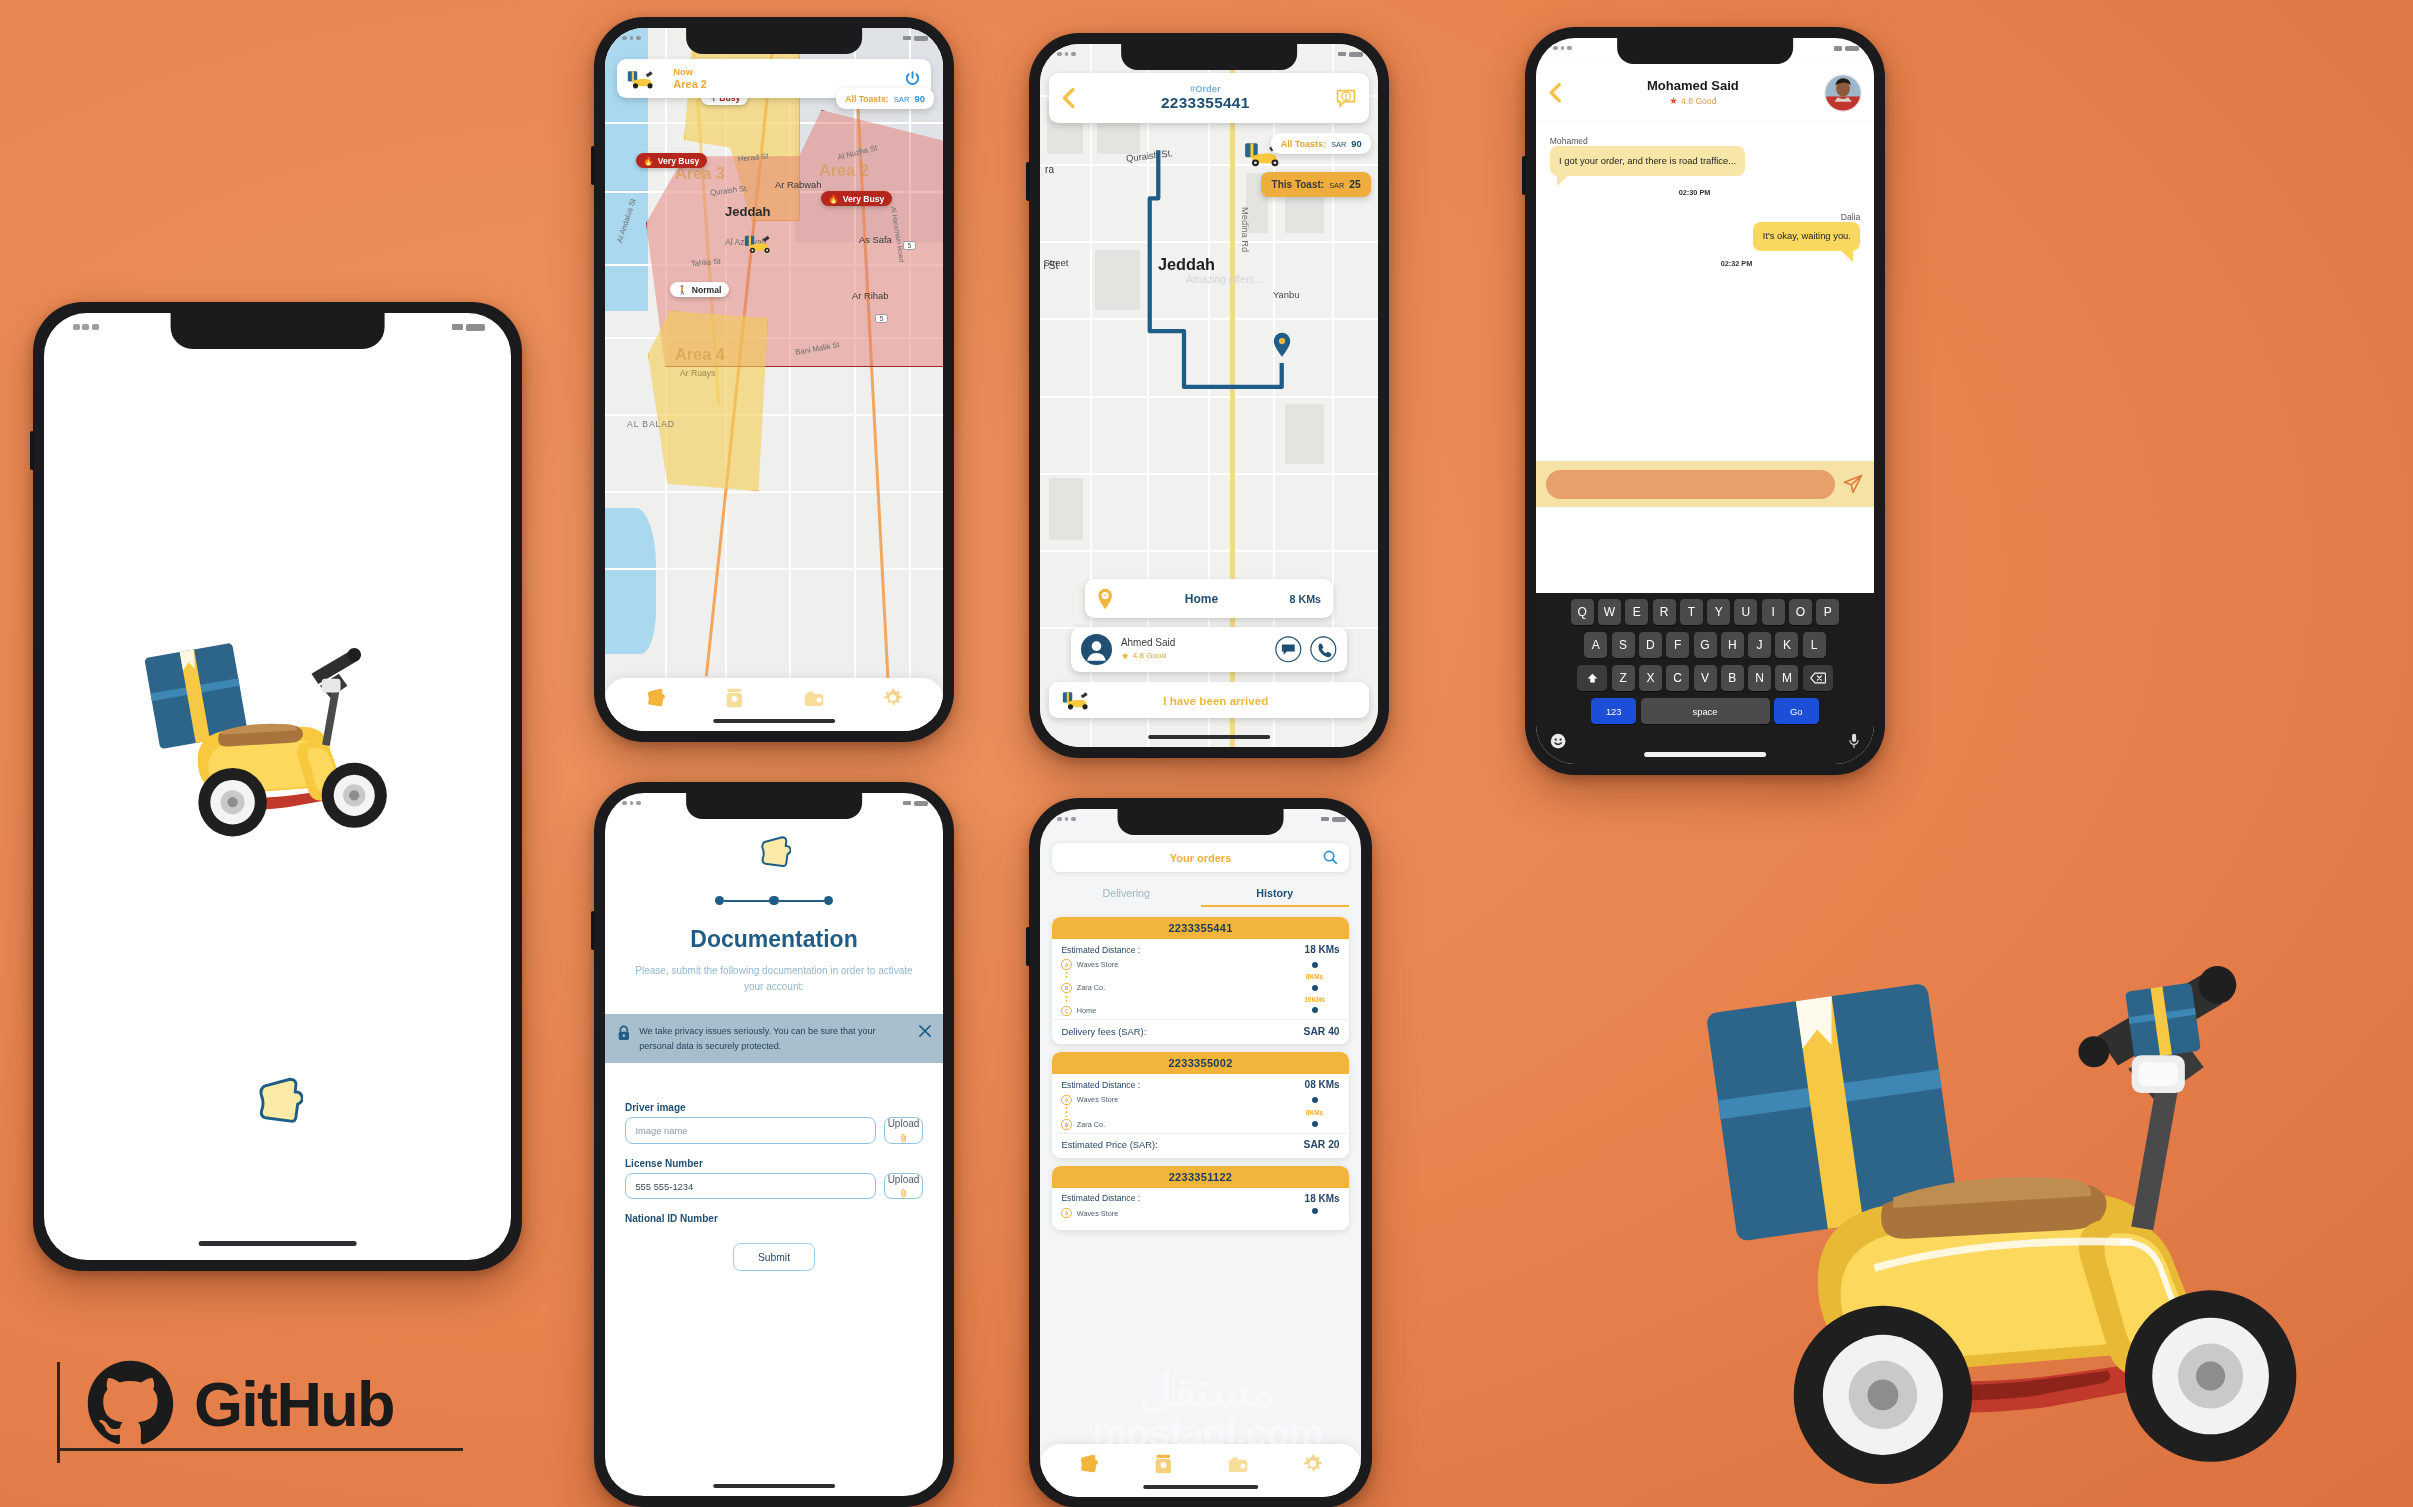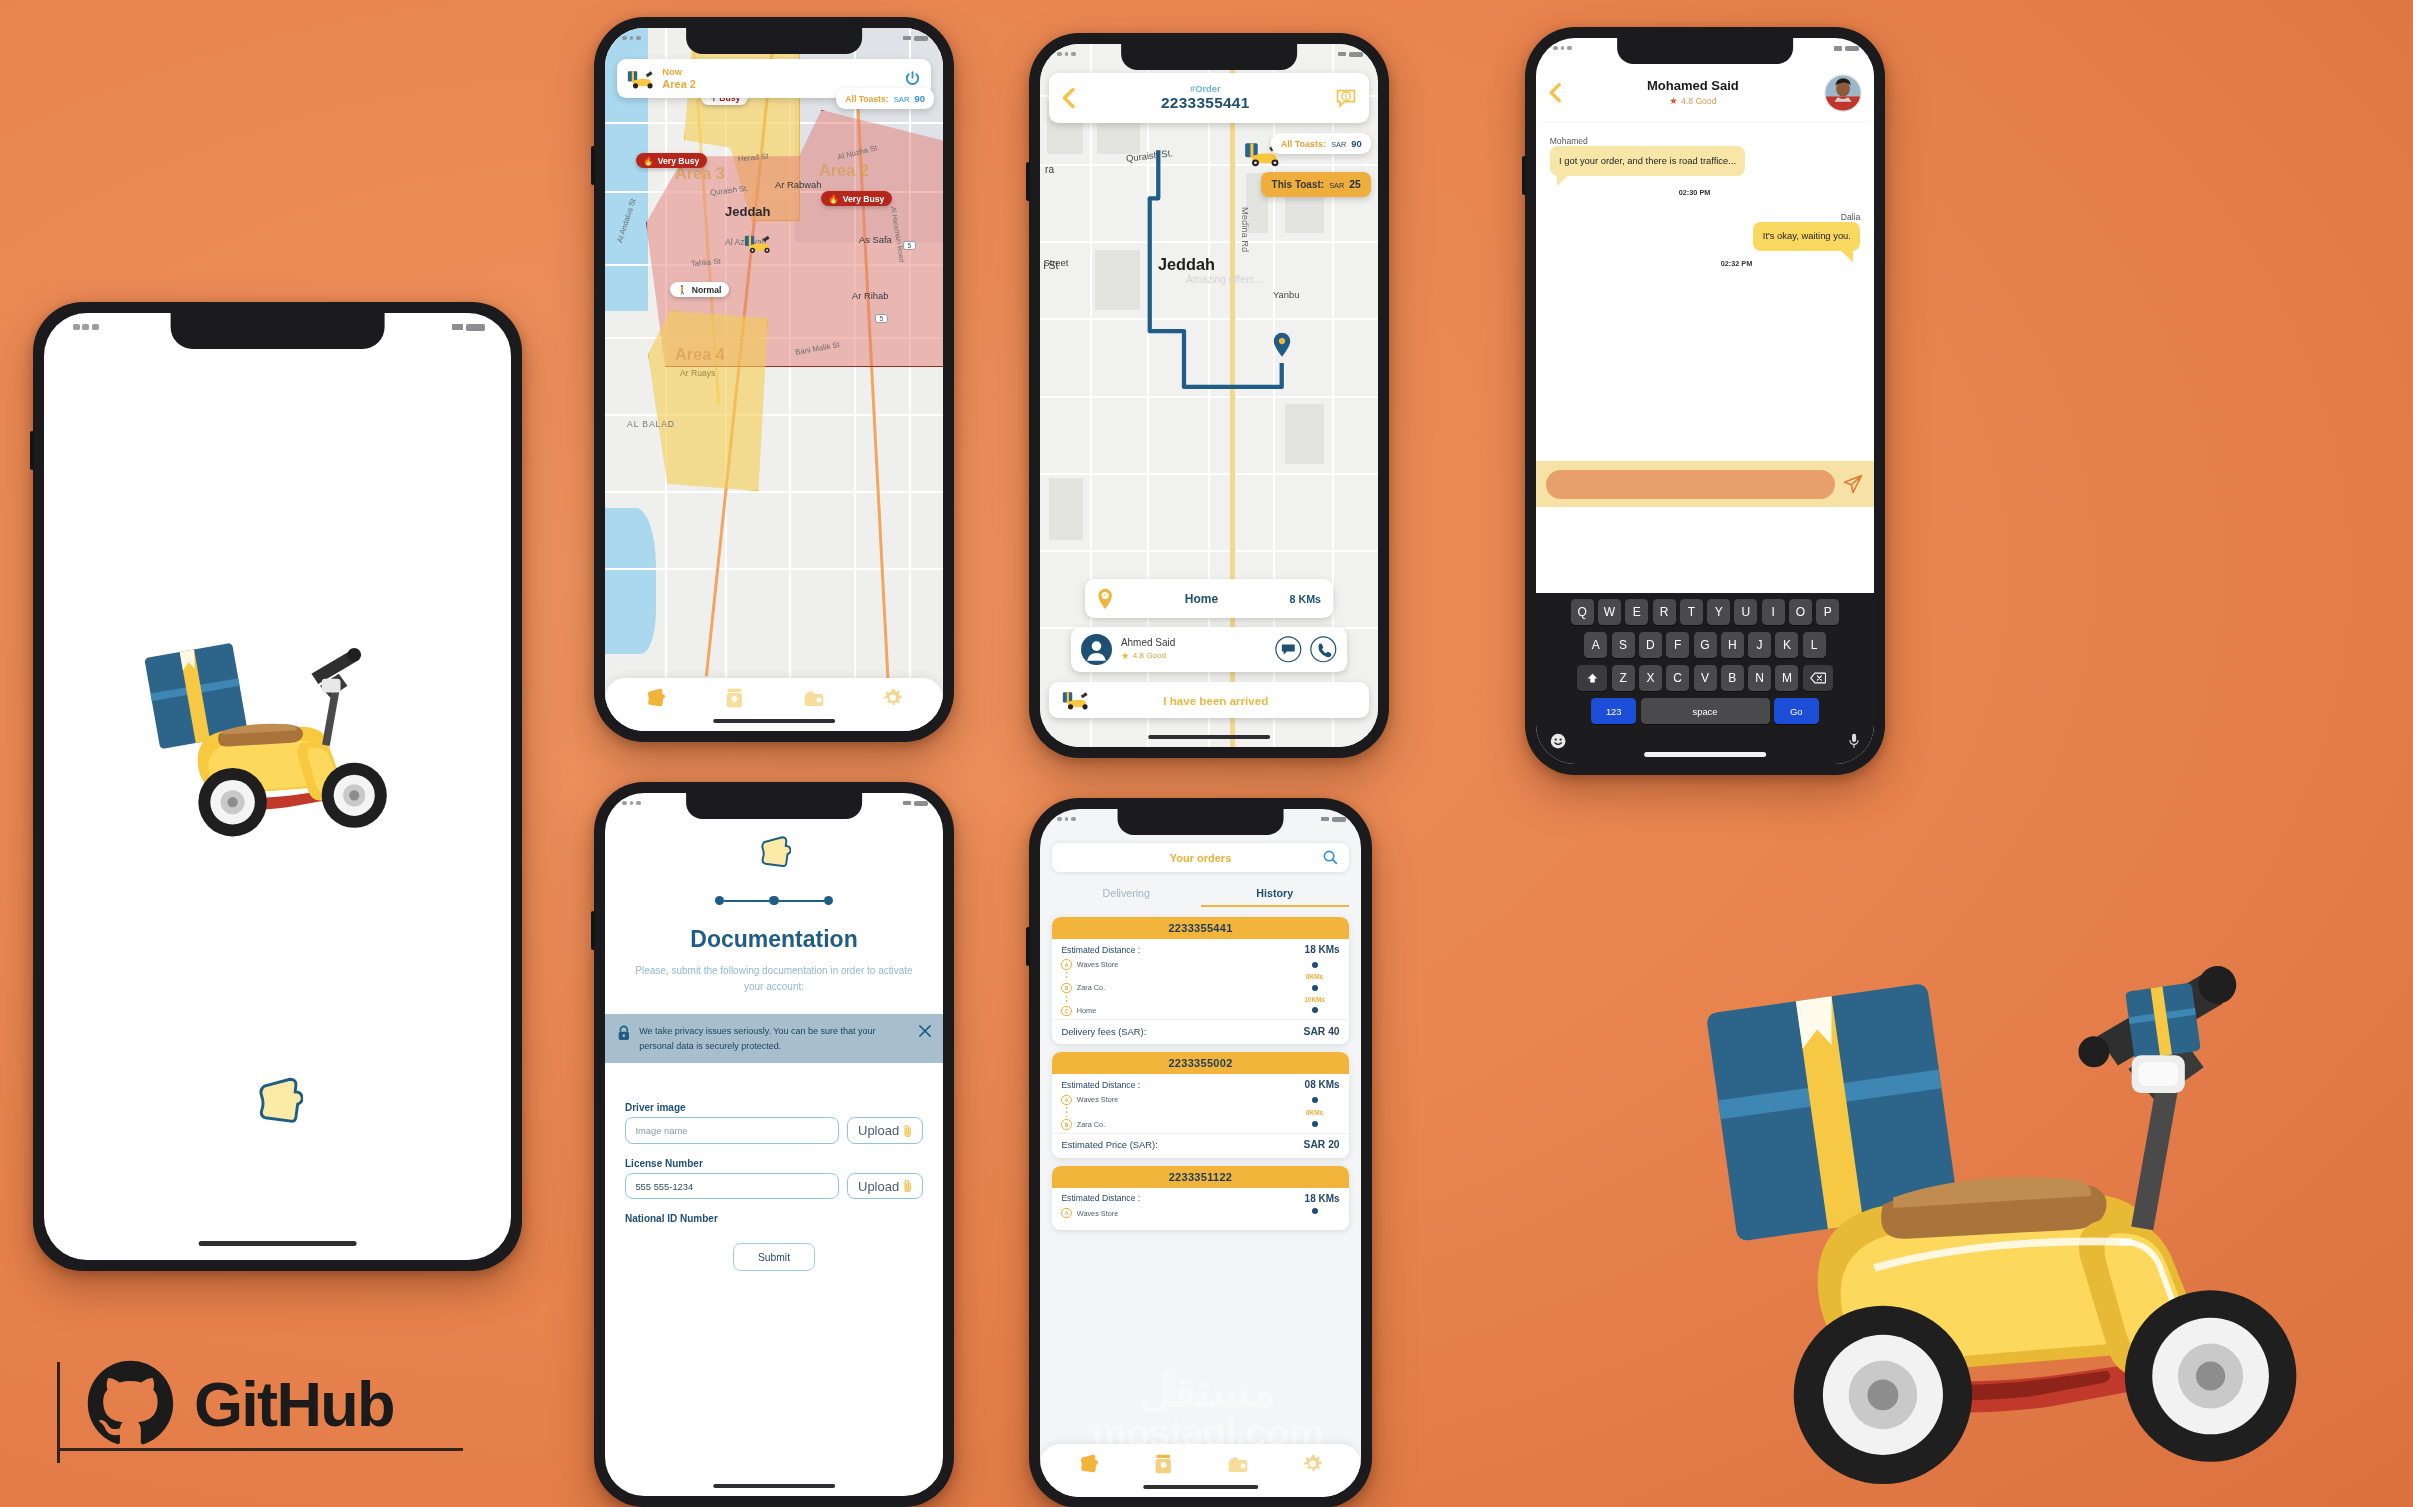--- a/index.html
+++ b/index.html
@@ -104,23 +104,23 @@
               display:flex; align-items:center; gap:6.9px; z-index:17;}
   .inputbox { flex:1; height:29px; background:#e7a06a; border-radius:14.6px; }
 
   
   .doc-step { display:flex; align-items:center; justify-content:center; gap:0; }
   .dot { width:9.4px;height:9.4px;border-radius:50%; background:#1f5d86; }
   .dline { width:45px; height:1.7px; background:#1f5d86; }
   .fieldlabel{ font-size:10px; font-weight:700; color:#1f4f73; margin-bottom:4.3px;}
   .field { height:26.6px; border:1.2px solid #8fc2e0; border-radius:7.7px;
            display:flex; align-items:center; padding:0 9.4px; font-size:9.4px; color:#47566a;}
-  .upbtn { width:76px; height:26.6px; border:1.2px solid #8fc2e0; border-radius:7.7px;
+  .upbtn { width:39px; height:26.6px; border:1.2px solid #8fc2e0; border-radius:7.7px;
            display:flex; align-items:center; justify-content:center; gap:3.4px;
-           font-size:13px; color:#4a5a6e; }
+           font-size:10px; color:#4a5a6e;flex-direction:column; }
   .privacy{ background:#a7bfcd; display:flex; gap:8.6px; align-items:flex-start; padding:10.3px 12px;}
   .submitbtn{ width:82px;height:28px;border:1.3px solid #9dcbe6;border-radius:7.7px;
               display:flex;align-items:center;justify-content:center;font-size:10.3px;color:#29496a;}
 
   
   .searchbar{ height:29px; background:#fff; border-radius:7.7px; display:flex; align-items:center;
               justify-content:center; position:relative; box-shadow:0 0.9px 4.3px rgba(0,0,0,.10);}
   .tabs { display:flex; }
   .tab { flex:1; text-align:center; font-size:10.7px; padding:6px 0; color:#9fb6c6; }
   .tab.active { color:#1f4f73; font-weight:700; border-bottom:2.1px solid #f3b43c; }
@@ -305,21 +305,21 @@
           <path d="M7 13 q12 -4 20 -1 l3 6 q-10 3 -23 0z" fill="#f8c93f"></path>
           <path d="M22 6 l6 -4 l2 3 l-6 4z" fill="#333"></path>
           <circle cx="10" cy="19" r="3" fill="#222"></circle>
             <circle cx="10" cy="19" r="1.3" fill="#ddd"></circle>
           <circle cx="27" cy="19" r="3" fill="#222"></circle>
             <circle cx="27" cy="19" r="1.3" fill="#ddd"></circle>
         </svg>
       </div>
     </div>
 
-    <div class="topcard" style="left:12px;top:31px;right:12px;height:39px;display:flex;align-items:center;padding:0 10.3px;gap:6px;">
+    <div class="topcard" style="left:12px;top:31px;right:12px;height:39px;display:flex;align-items:center;padding:0 10.3px;gap:17px;">
       <svg width="29" height="20" viewBox="0 0 34 22">
         <rect x="1" y="2" width="11" height="12" rx="1.5" fill="#2d6489"></rect>
         <rect x="5.6" y="2" width="2.6" height="12" fill="#f6c843"></rect>
         <path d="M7 13 q12 -4 20 -1 l3 6 q-10 3 -23 0z" fill="#f8c93f"></path>
         <path d="M22 6 l6 -4 l2 3 l-6 4z" fill="#333"></path>
         <circle cx="10" cy="19" r="3" fill="#222"></circle>
           <circle cx="27" cy="19" r="3" fill="#222"></circle>
       </svg>
       <div style="flex:1;line-height:1.25;">
         <div style="font-size:9.4px;color:#e8a93a;font-weight:600;">Now</div>

